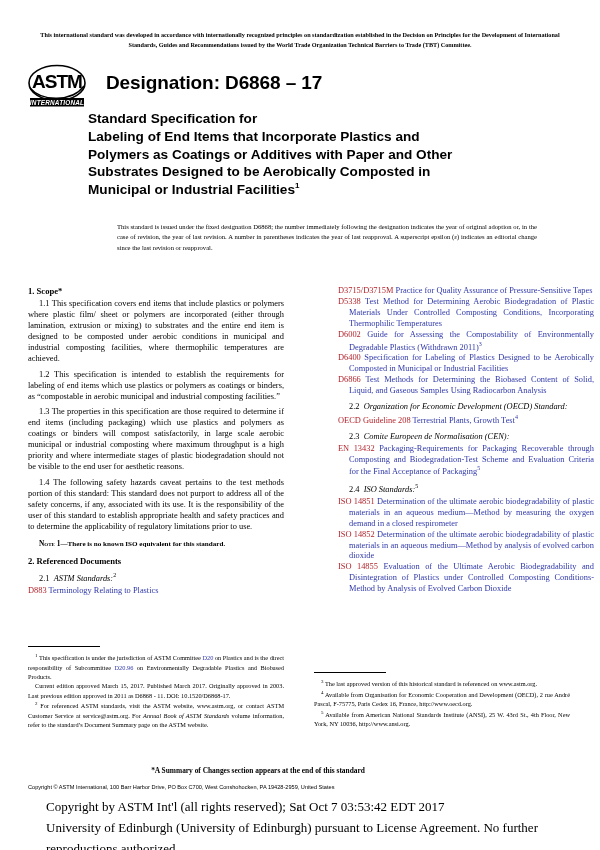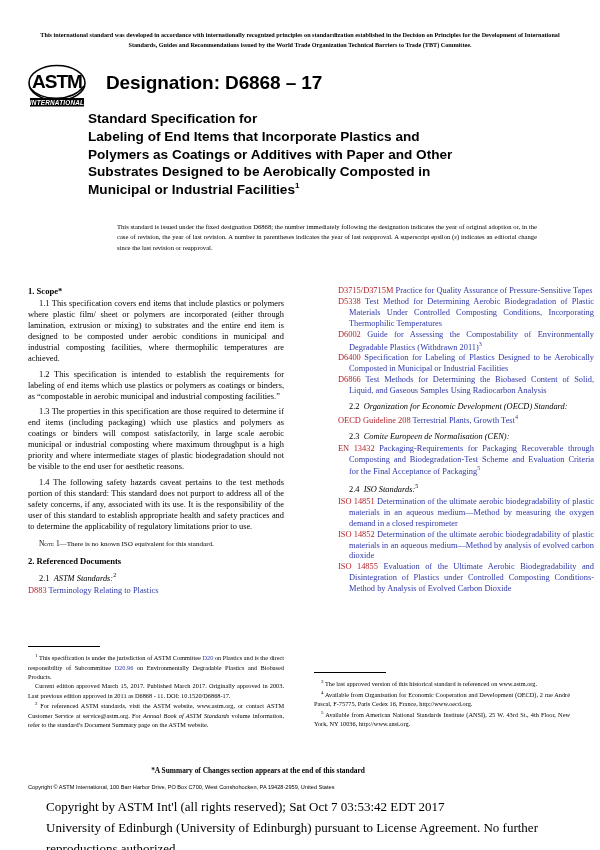--- a/index.html
+++ b/index.html
@@ -121,20 +121,21 @@
   }
   .subsec .num { font-style: normal; }
   .subsec .sup { font-style: normal; font-size: 6px; vertical-align: super; }
 
   .note {
     margin: 6px 0 0 0;
     text-indent: 11px;
     font-size: 7.1px;
     line-height: 1.35;
     text-align: justify;
+    font-weight: bold;
   }
   .note .note-lbl {
     font-variant: small-caps;
     font-size: 7.4px;
   }
 
   
   .ref {
     margin: 0;
     padding-left: 11px;

